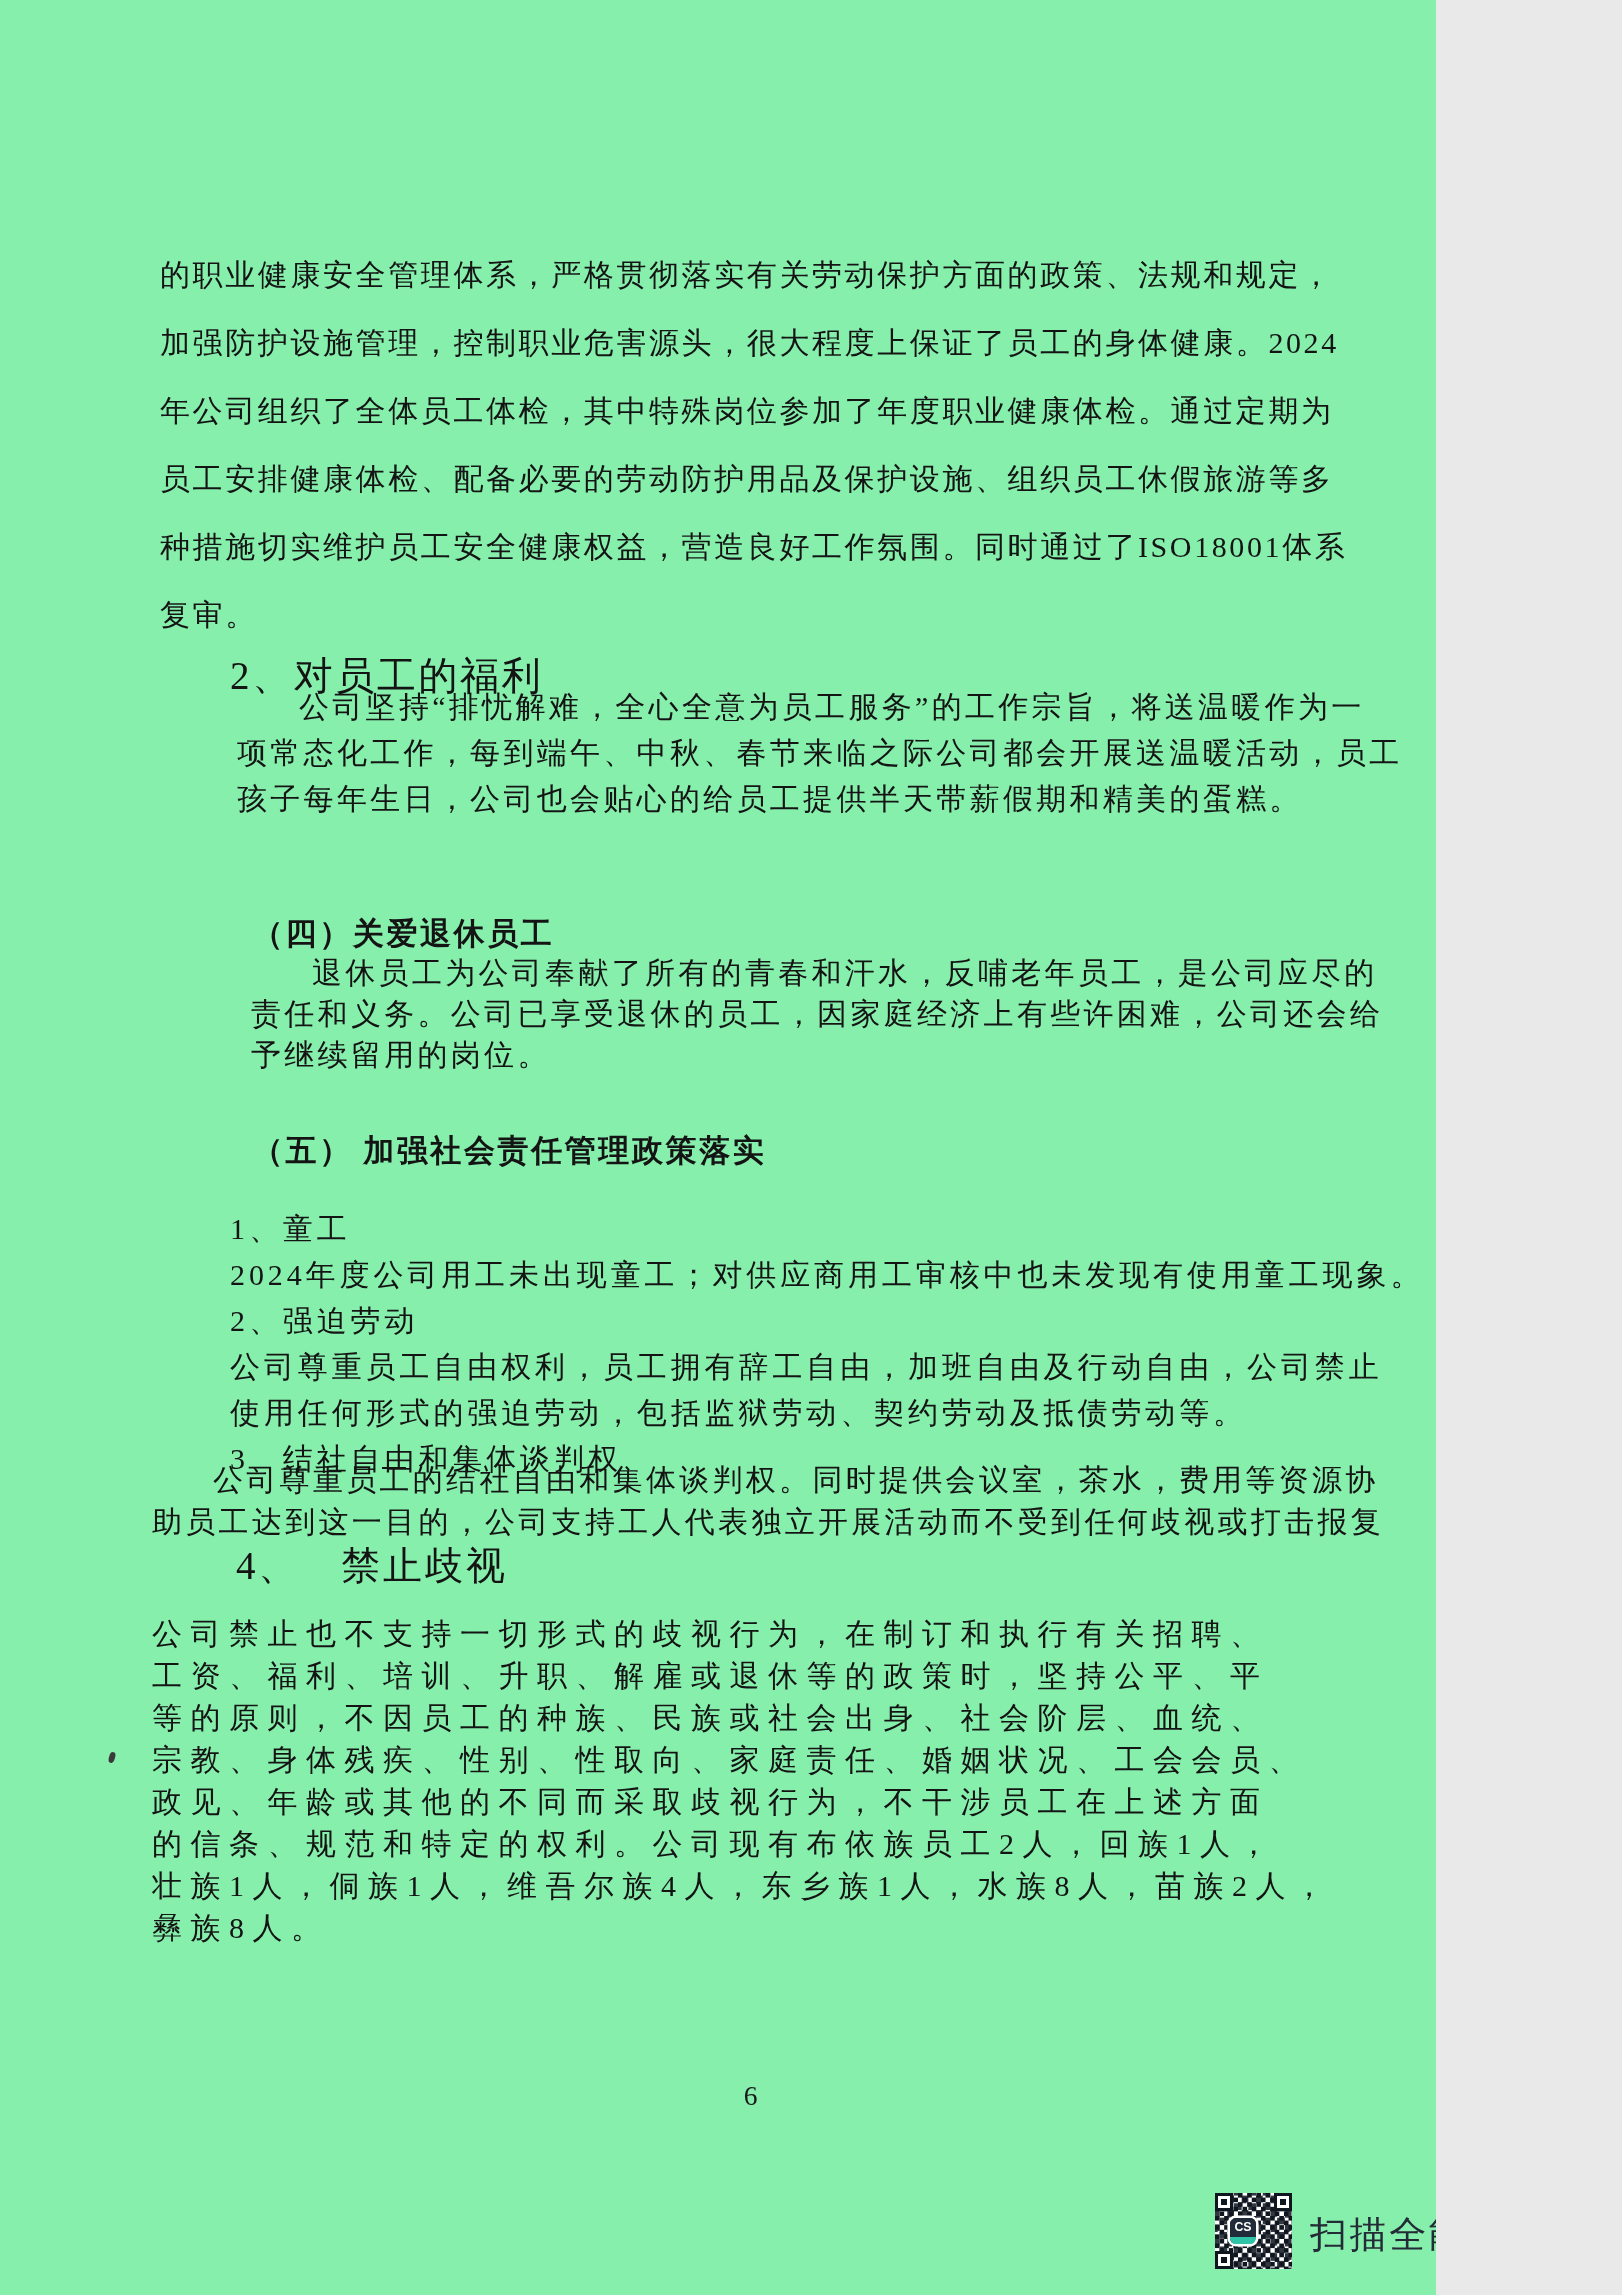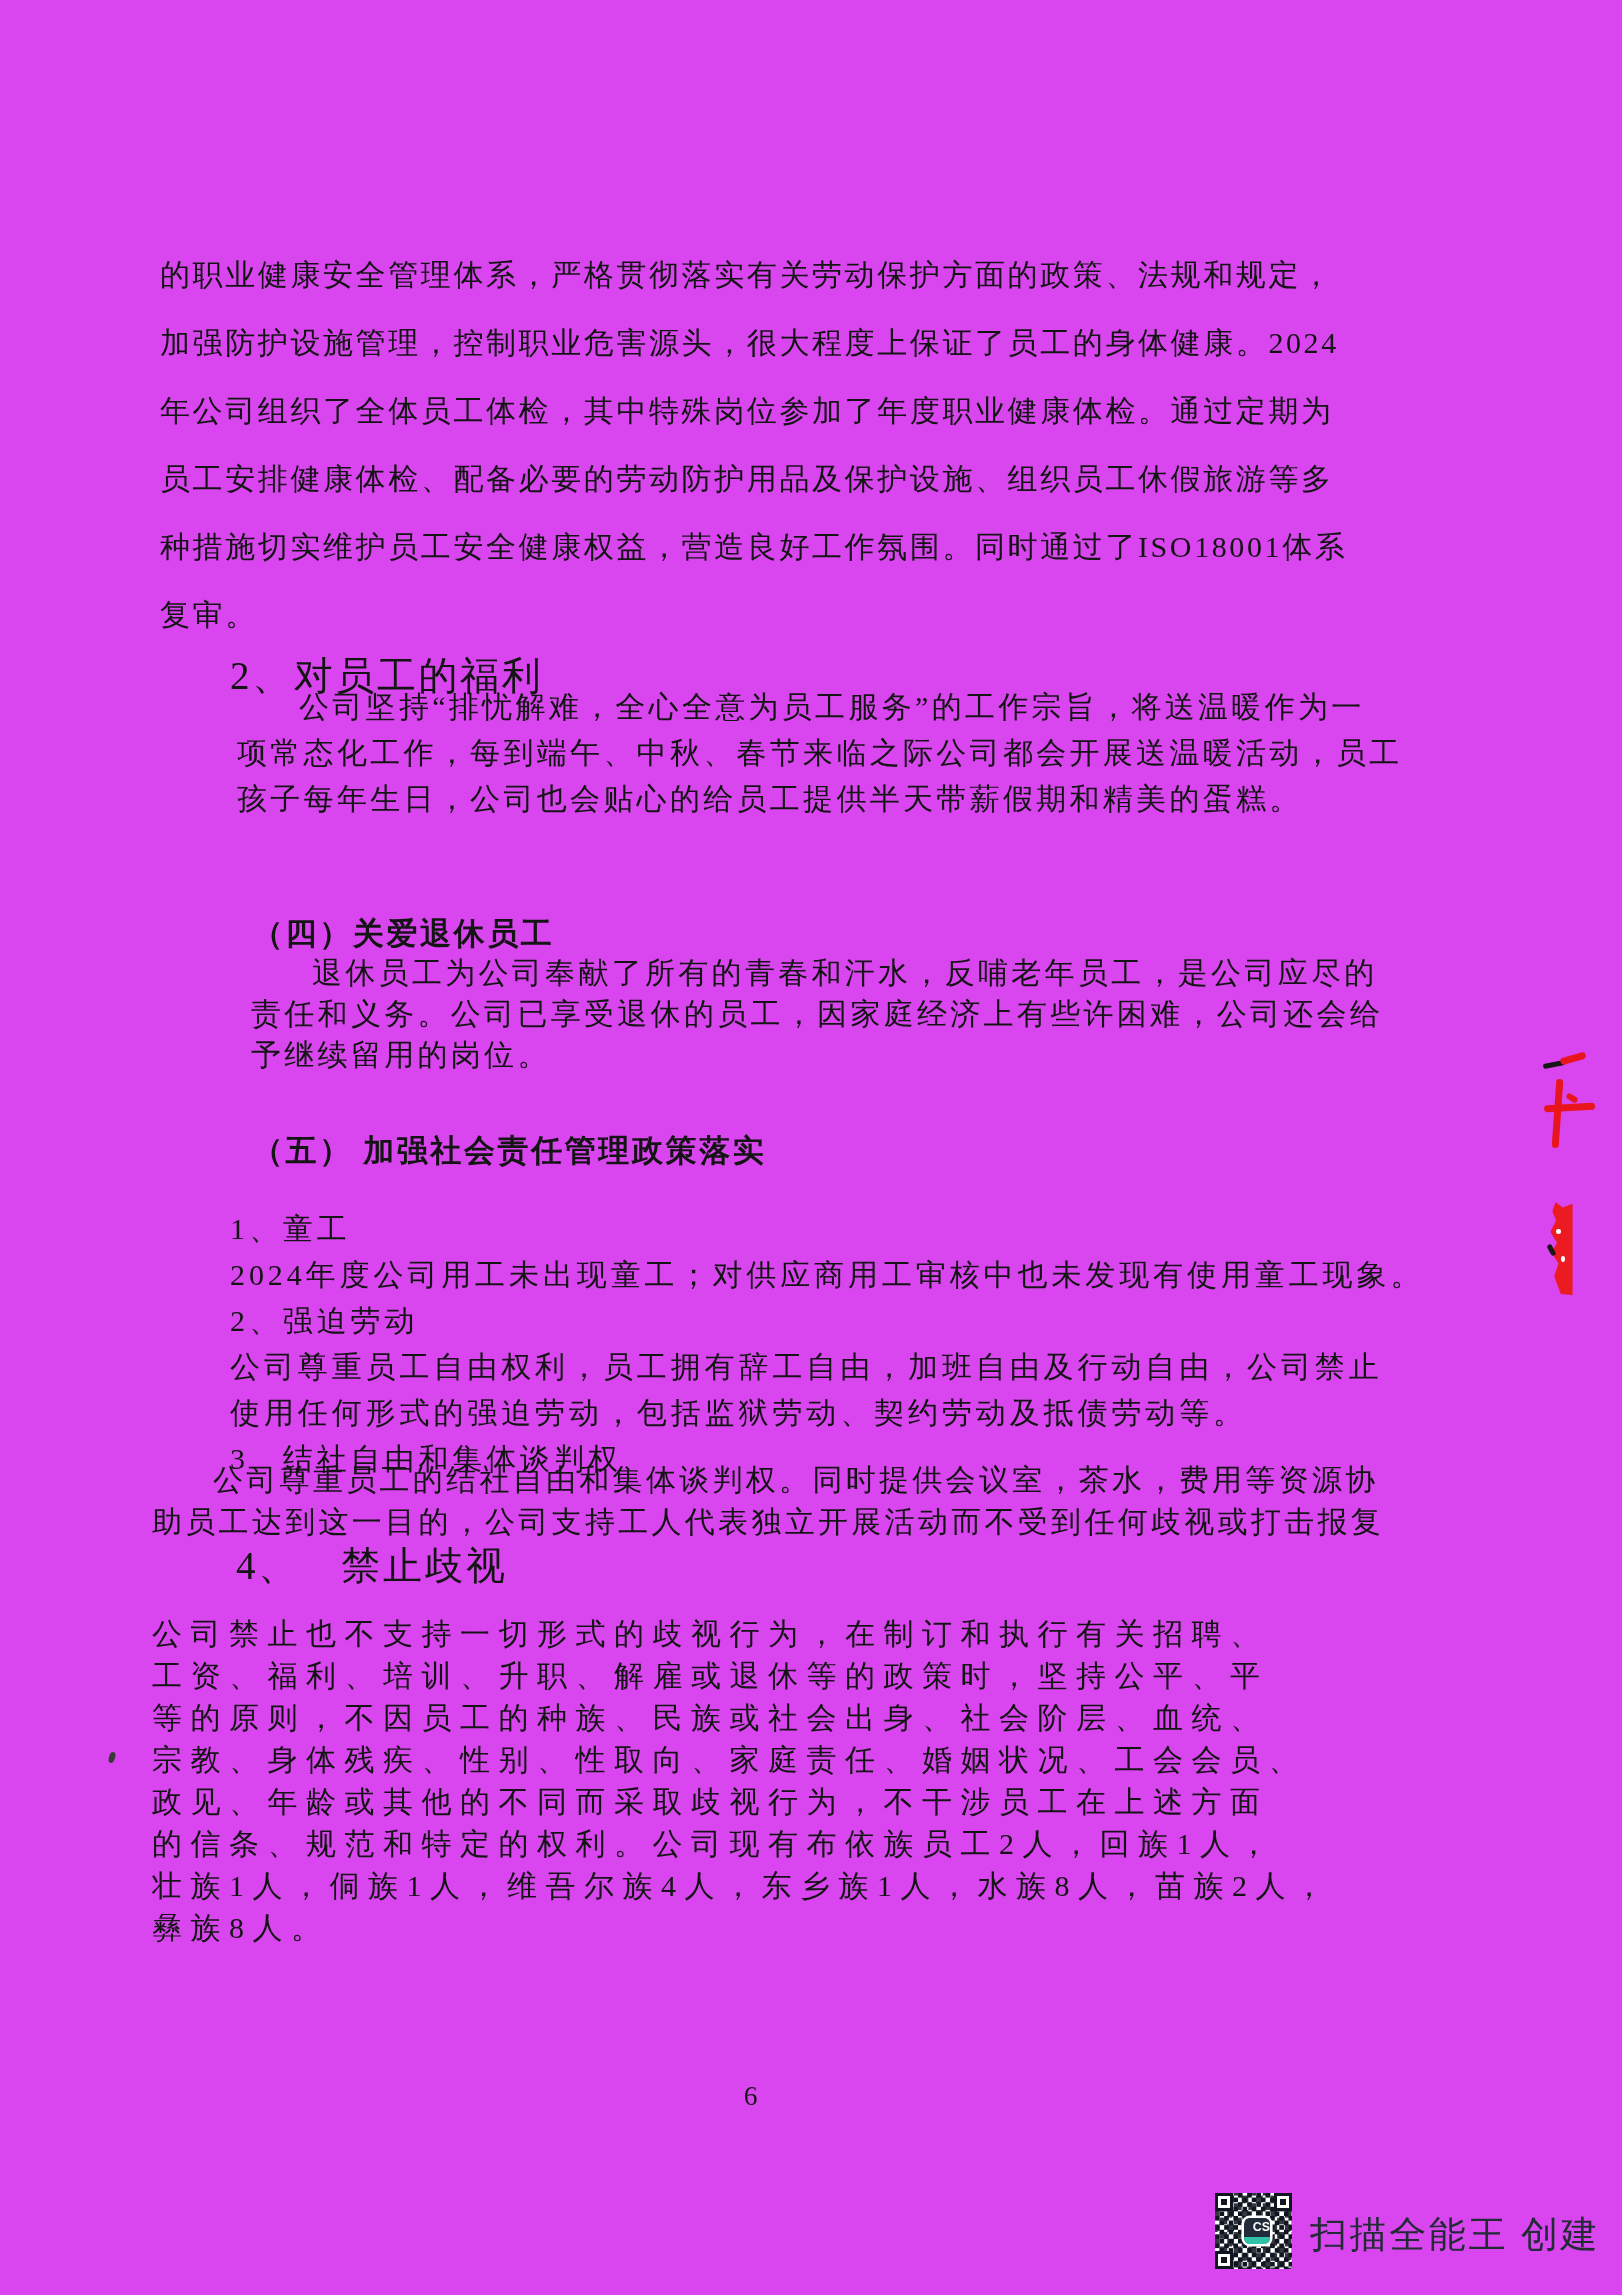--- a/index.html
+++ b/index.html
@@ -1,19 +1,19 @@
 <!DOCTYPE html>
 <html style="font-size:10.5px"><head>
 <meta charset="utf-8">
 <style>
   html,body{margin:0;padding:0;background:#e9e9e9;}
   .page{
     position:relative;
-    width:1622px;height:2295px;
-    background:#d946ef;
+    width:1436px;height:2295px;
+    background:#86efac;
     overflow:hidden;
     font-family:"Liberation Serif","DejaVu Serif",serif;
     color:#141414;
     text-decoration:underline;
   }
   .para{position:absolute;white-space:pre;font-size:30px;color:#141414;}
   .intro{left:160px;top:241px;line-height:68px;letter-spacing:2.6px;}
   .h-sub{position:absolute;white-space:pre;font-size:39px;letter-spacing:2.6px;}
   .h-bold{position:absolute;white-space:pre;font-size:31px;font-weight:700;letter-spacing:2.6px;text-align:right;}
   .welfare-p{left:237px;top:684px;line-height:46px;letter-spacing:3.3px;text-indent:62px;}
@@ -45,24 +45,24 @@
              border-radius:45%;transform:rotate(16deg);}
   
   .qr{position:absolute;left:1215px;top:2193px;width:77px;height:76px;
       background:
         conic-gradient(#10161f 25%,transparent 0 50%,#10161f 0 75%,transparent 0) 0 0/9.2px 9.2px,
         conic-gradient(rgba(16,22,31,.85) 25%,transparent 0 50%,rgba(16,22,31,.85) 0 75%,transparent 0) 4.6px 2.6px/14.4px 14.4px;
       background-color:#ffffff;}
   .finder{position:absolute;width:11.8px;height:11.8px;border:3.3px solid #10161f;background:#fff;}
   .finder-dot{position:absolute;left:2.6px;top:2.6px;width:6.5px;height:6.5px;background:#10161f;}
   .f-tl{left:0;top:0;} .f-tr{right:0;top:0;} .f-bl{left:0;bottom:0;}
-  .cs-logo{position:absolute;left:29px;top:25px;width:26px;height:26px;border-radius:5.9px;
+  .cs-logo{position:absolute;left:15px;top:25px;width:26px;height:26px;border-radius:5.9px;
            background:linear-gradient(#222b39 0 72%,#2fc3a7 72%);
            box-shadow:0 0 0 2.6px #ffffff;
-           display:flex;align-items:flex-start;justify-content:flex-end;}
+           display:flex;align-items:flex-start;justify-content:center;}
   .cs-logo span{color:#ffffff;font-family:"Liberation Sans","DejaVu Sans",sans-serif;
                 font-weight:700;font-size:12.4px;line-height:19.6px;}
   .scanner-label{position:absolute;left:1310px;top:2210px;font-size:37px;letter-spacing:2.6px;
                  color:#232b36;font-family:"Liberation Sans","DejaVu Sans",sans-serif;white-space:pre;}
 </style>
 </head>
 <body>
 
 <div class="page">
 

